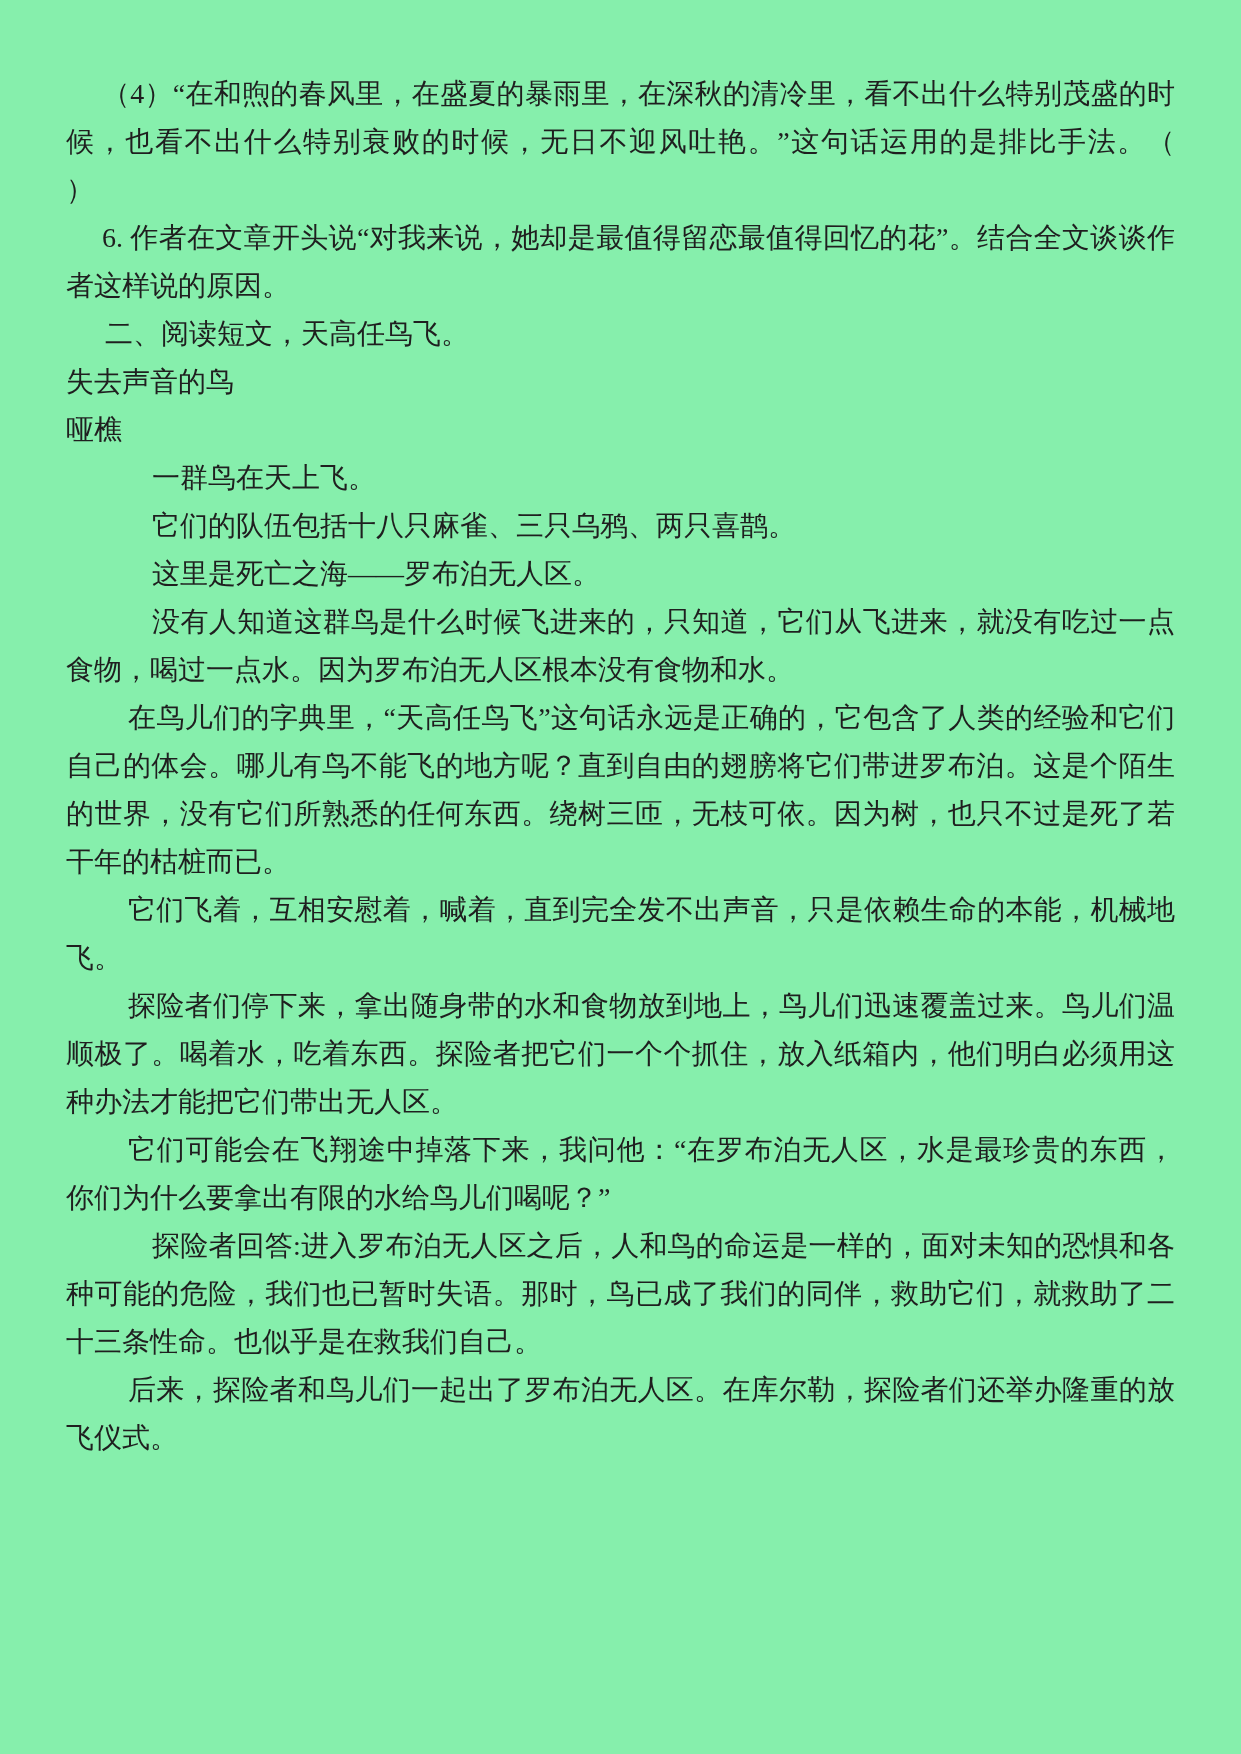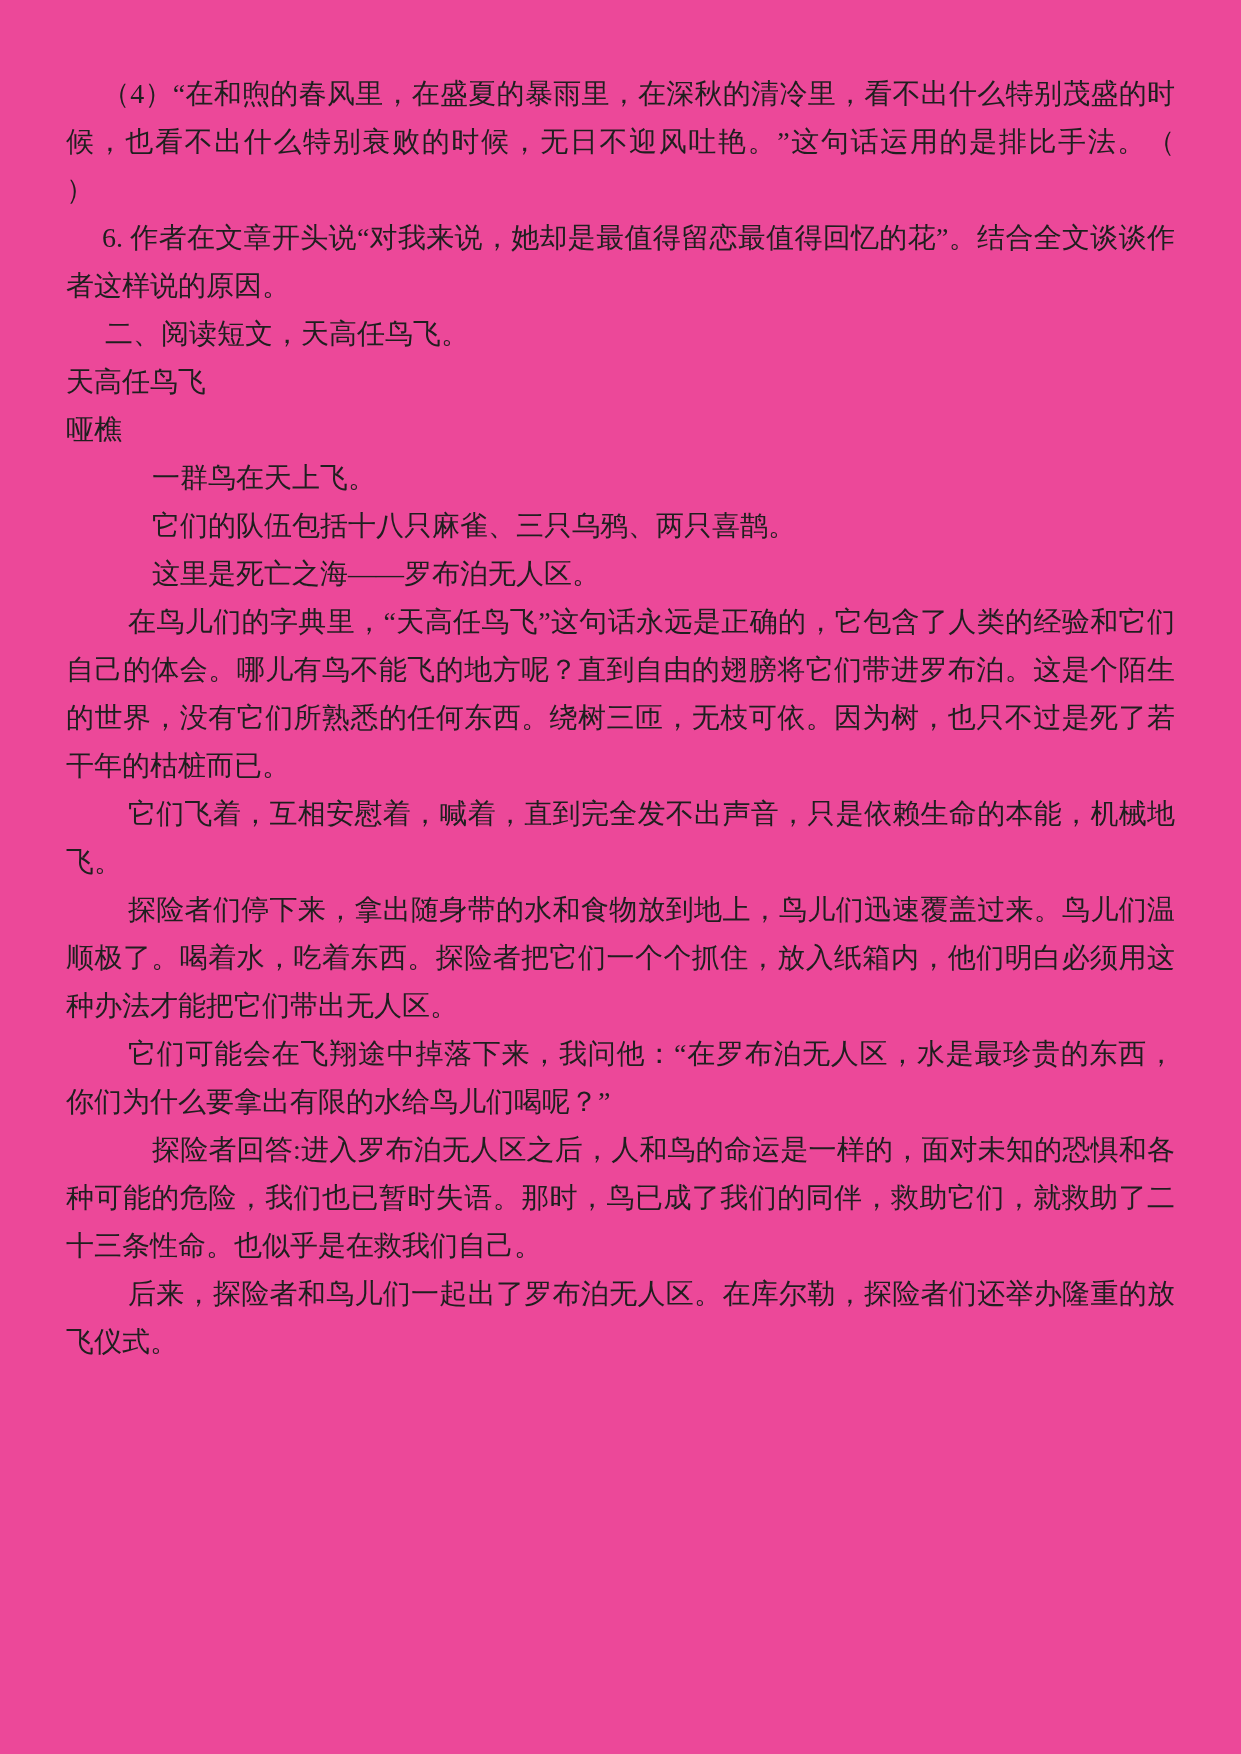--- a/index.html
+++ b/index.html
@@ -1,21 +1,21 @@
 <!DOCTYPE html>
 <html lang="zh"><head>
 <meta charset="utf-8">
 <style>
   html, body { margin: 0; padding: 0; background: #ffffff; }
   .page {
     position: relative;
     width: 1241px;
     height: 1754px;
     box-sizing: border-box;
-    background: #ec4899;
+    background: #86efac;
     padding: 70px 66px 0 66px;
     font-family: "Liberation Serif", "DejaVu Serif", serif;
     font-size: 28px;
     line-height: 48px;
     color: #1f1f1f;
     overflow: hidden;
   }
   .page p {
     margin: 0;
     text-align: justify;
@@ -32,26 +32,27 @@
 </head>
 <body>
 
 <div class="page">
 
   <p class="q-item">（4）“在和煦的春风里，在盛夏的暴雨里，在深秋的清冷里，看不出什么特别茂盛的时候，也看不出什么特别衰败的时候，无日不迎风吐艳。”这句话运用的是排比手法。（　　）</p>
   <p class="q-item">6. 作者在文章开头说“对我来说，她却是最值得留恋最值得回忆的花”。结合全文谈谈作者这样说的原因。</p>
 
   <p class="sec-head">二、阅读短文，天高任鸟飞。</p>
 
-  <p class="story-title">天高任鸟飞</p>
+  <p class="story-title">失去声音的鸟</p>
   <p class="story-author">哑樵</p>
 
   <p class="indent-lg">一群鸟在天上飞。</p>
   <p class="indent-lg">它们的队伍包括十八只麻雀、三只乌鸦、两只喜鹊。</p>
   <p class="indent-lg">这里是死亡之海——罗布泊无人区。</p>
+  <p class="indent-lg">没有人知道这群鸟是什么时候飞进来的，只知道，它们从飞进来，就没有吃过一点食物，喝过一点水。因为罗布泊无人区根本没有食物和水。</p>
   <p class="indent-sm">在鸟儿们的字典里，“天高任鸟飞”这句话永远是正确的，它包含了人类的经验和它们自己的体会。哪儿有鸟不能飞的地方呢？直到自由的翅膀将它们带进罗布泊。这是个陌生的世界，没有它们所熟悉的任何东西。绕树三匝，无枝可依。因为树，也只不过是死了若干年的枯桩而已。</p>
   <p class="indent-sm">它们飞着，互相安慰着，喊着，直到完全发不出声音，只是依赖生命的本能，机械地飞。</p>
   <p class="indent-sm">探险者们停下来，拿出随身带的水和食物放到地上，鸟儿们迅速覆盖过来。鸟儿们温顺极了。喝着水，吃着东西。探险者把它们一个个抓住，放入纸箱内，他们明白必须用这种办法才能把它们带出无人区。</p>
   <p class="indent-sm">它们可能会在飞翔途中掉落下来，我问他：“在罗布泊无人区，水是最珍贵的东西，你们为什么要拿出有限的水给鸟儿们喝呢？”</p>
   <p class="indent-lg">探险者回答:进入罗布泊无人区之后，人和鸟的命运是一样的，面对未知的恐惧和各种可能的危险，我们也已暂时失语。那时，鸟已成了我们的同伴，救助它们，就救助了二十三条性命。也似乎是在救我们自己。</p>
   <p class="indent-sm">后来，探险者和鸟儿们一起出了罗布泊无人区。在库尔勒，探险者们还举办隆重的放飞仪式。</p>
 
 </div>
 
 </body></html>

